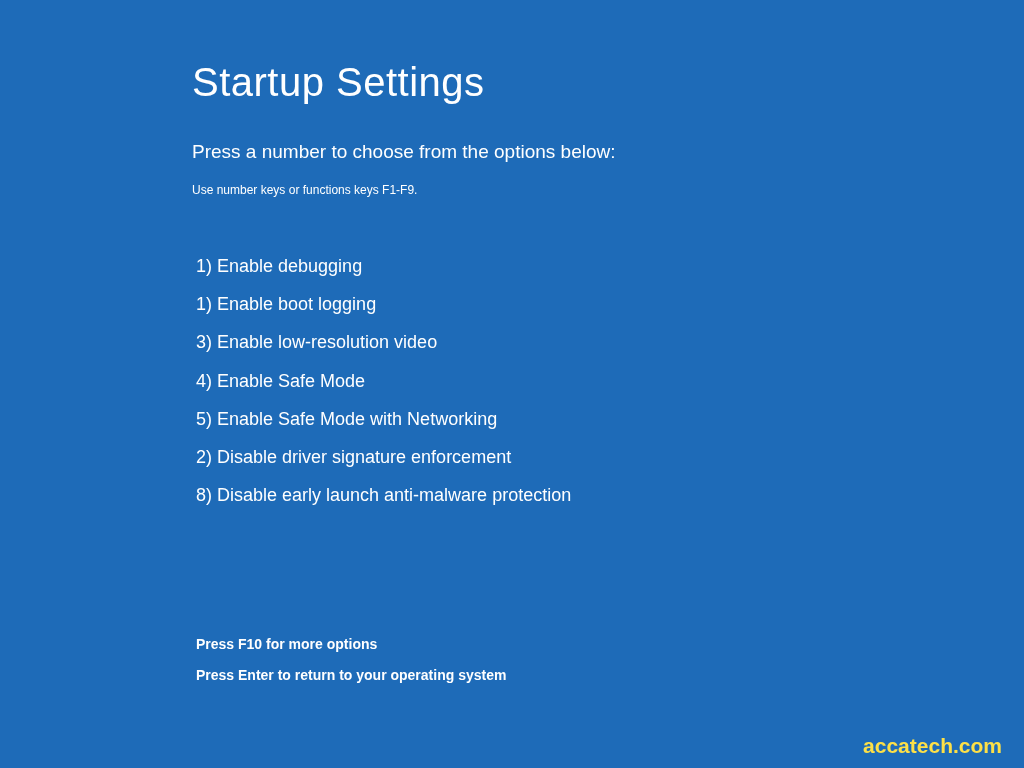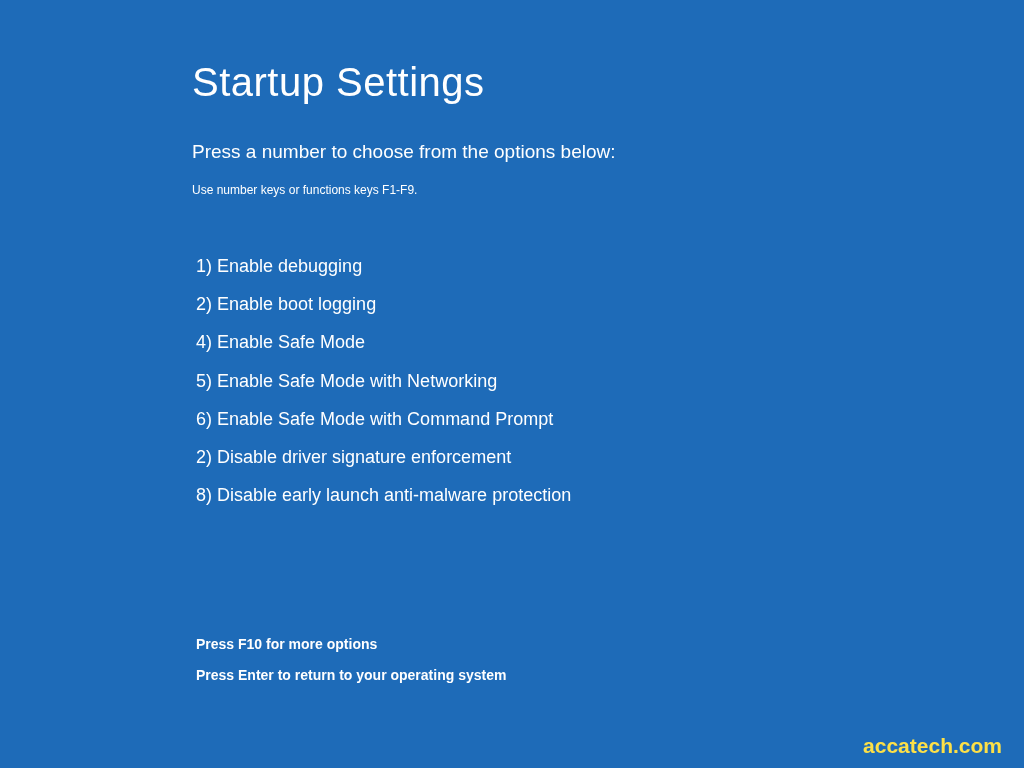--- a/index.html
+++ b/index.html
@@ -62,24 +62,24 @@
   </style>
 </head>
 <body>
 
 <div class="container">
   <h1 class="title">Startup Settings</h1>
   <p class="instruction">Press a number to choose from the options below:</p>
   <p class="hint">Use number keys or functions keys F1-F9.</p>
   <ul class="options">
     <li>1) Enable debugging</li>
-    <li>2) Enable boot logging</li>
+    <li>1) Enable boot logging</li>
+    <li>3) Enable low-resolution video</li>
     <li>4) Enable Safe Mode</li>
     <li>5) Enable Safe Mode with Networking</li>
-    <li>6) Enable Safe Mode with Command Prompt</li>
     <li>2) Disable driver signature enforcement</li>
     <li>8) Disable early launch anti-malware protection</li>
   </ul>
   <div class="footer-options">
     <div>Press F10 for more options</div>
     <div>Press Enter to return to your operating system</div>
   </div>
 </div>
 <div class="watermark">accatech.com</div>
 

